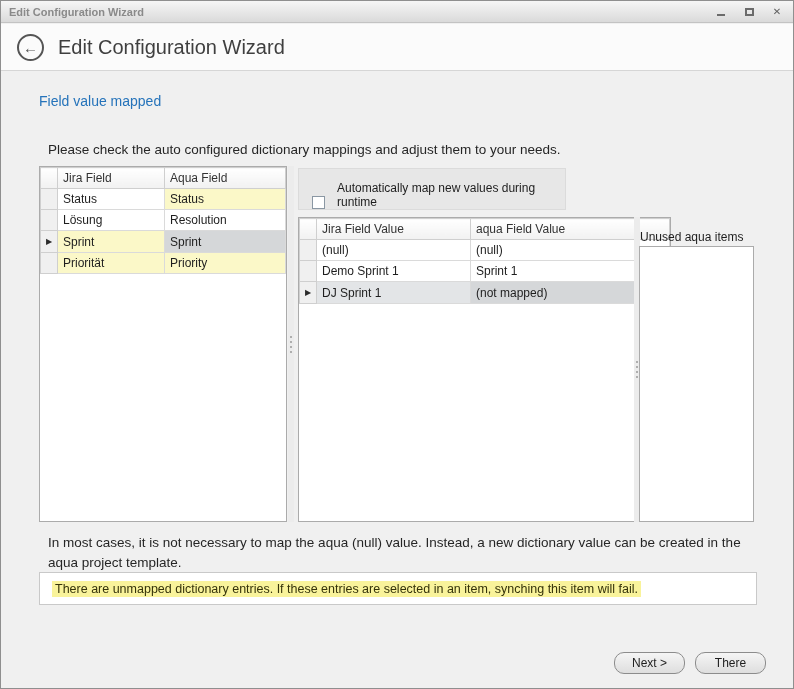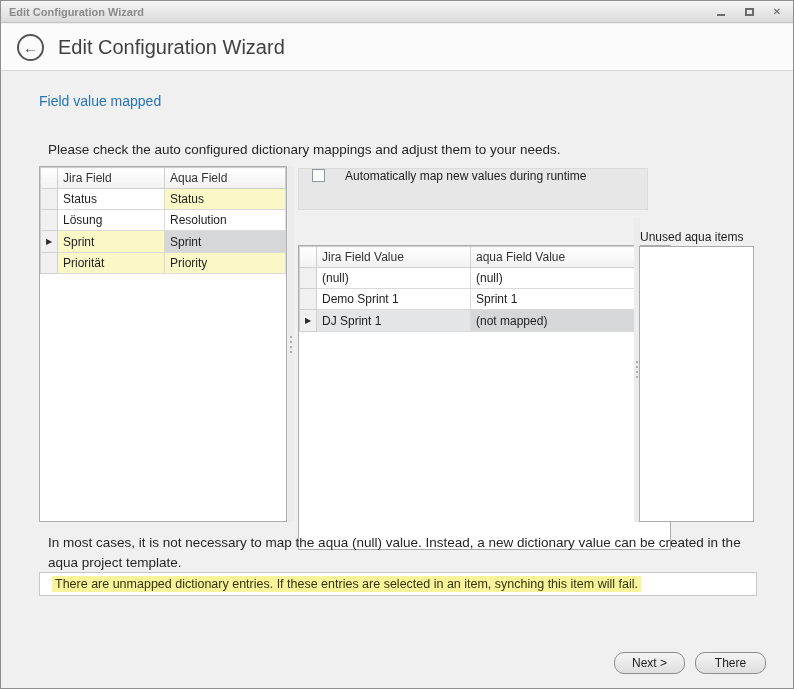--- a/index.html
+++ b/index.html
@@ -56,48 +56,48 @@
   }
   .grid th { background:linear-gradient(#ffffff,#f1f1f1); border-color:#cfcfcf; color:#333; }
   .indicator { width:17px; min-width:17px; background:#f0f0f0; border-color:#cfcfcf !important; padding:0 !important; text-align:center !important; }
   td.indicator { color:#2b2b2b; }
   .arrow-glyph { font-size:8px; line-height:21px; color:#2b2b2b; display:inline-block; }
   .hl  { background:#fbf8c8; }
   .sel { background:#d5d7d9; }
   .selrow { background:#e3e5e7; }
 
   #field-grid { left:38px; top:165px; width:248px; height:356px; }
-  #value-grid { left:297px; top:216px; width:373px; height:305px;margin-top:28px; }
+  #value-grid { left:297px; top:216px; width:373px; height:305px; }
 
   
   .splitter {
     position:absolute; width:6px; background:#ececec;
     display:flex; flex-direction:column; align-items:center; justify-content:center; gap:3px;
     cursor:col-resize;
   }
   .splitter .dot { width:2px; height:2px; background:#9a9a9a; border-radius:50%; }
   #splitter-left  { left:287px; top:165px; height:356px; }
   #splitter-right { left:633px; top:216px; height:305px; }
 
   
   .option-panel {
-    position:absolute; left:297px; top:167px; width:350px; height:42px;
+    position:absolute; left:297px; top:167px; width:268px; height:42px;
     background:#e7e7e7; border:1px solid #dbdbdb;
-    display:flex; align-items:flex-start; gap:20px; padding-left:13px;
+    display:flex; align-items:flex-end; gap:12px; padding-left:13px;
   }
   .checkbox { width:13px; height:13px; background:#fff; border:1px solid #8a97a3; flex:0 0 auto; cursor:pointer; }
   .option-label { font-size:12px; color:#1e1e1e; }
 
   
   .unused-label { position:absolute; left:639px; top:229px; font-size:12px; color:#1e1e1e; }
   .unused-list  { position:absolute; left:638px; top:245px; width:115px; height:276px; background:#fff; border:1px solid #ababab; }
 
   
   .warning-box {
-    position:absolute; left:38px; top:571px; width:718px; height:24px;
+    position:absolute; left:38px; top:571px; width:718px; height:33px;
     background:#fff; border:1px solid #c9c9c9;
     display:flex; align-items:center; padding-left:12px;
   }
   .warning-text { font-size:12.5px; color:#35330a; background:#f9f39b; padding:1px 3px; }
 
   
   .btn {
     position:absolute; width:71px; height:22px; font-size:12px; color:#1e1e1e;
     background:linear-gradient(#f5f5f5,#dedede);
     border:1px solid #8c8c8c; border-radius:10px;

